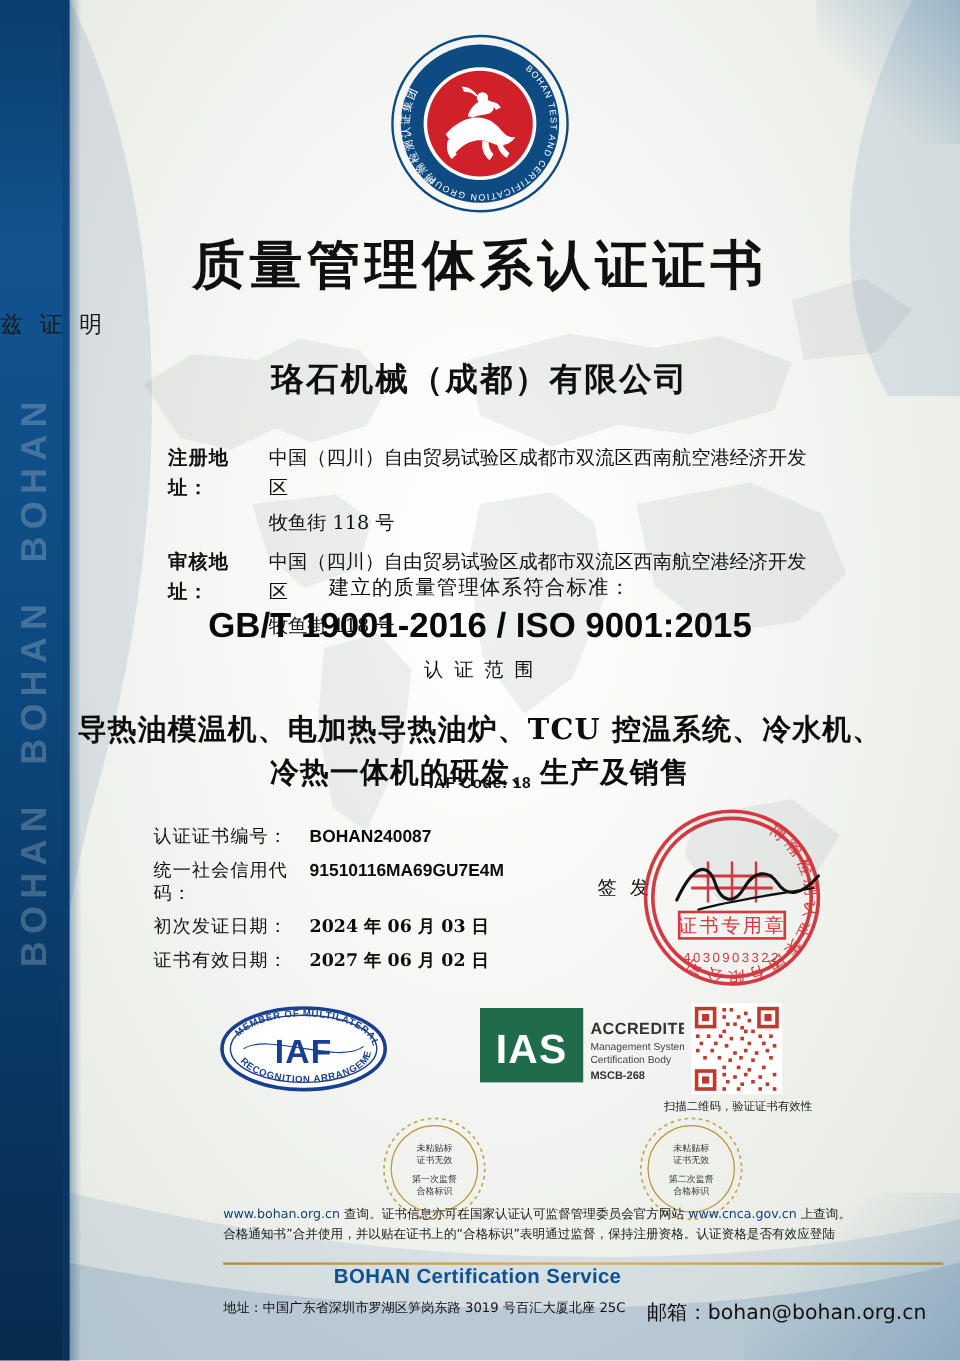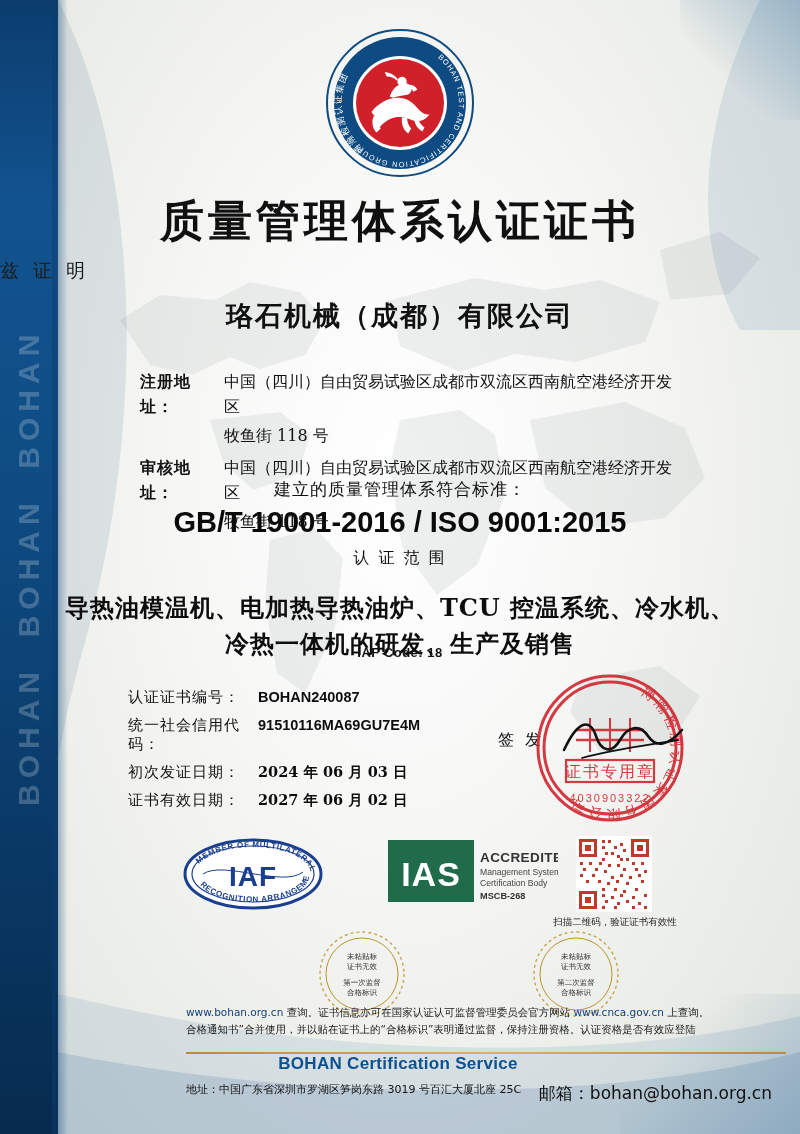--- a/index.html
+++ b/index.html
@@ -112,21 +112,21 @@
   .sign-label {
     position:absolute; top:730px; left:498px;
     font-family:"DejaVu Serif", serif; font-size:16px; color:#111; letter-spacing:3px;
   }
 
   
   .stamp { position:absolute; left:530px; top:668px; width:160px; height:160px; }
 
   
   .iaf-logo { position:absolute; left:183px; top:838px; width:140px; height:72px; }
-  .ias-logo { position:absolute; left:388px; top:836px; width:170px; height:70px; }
+  .ias-logo { position:absolute; left:400px; top:836px; width:170px; height:70px; }
   .qr { position:absolute; left:576px; top:836px; width:76px; height:76px; }
   .qr-caption {
     position:absolute; left:530px; top:916px; width:170px; text-align:center;
     font-family:"DejaVu Sans", sans-serif; font-size:9.5px; color:#222;
   }
 
   
   .seal { position:absolute; width:92px; height:92px; }
   .seal-1 { left:316px; top:928px; }
   .seal-2 { left:530px; top:928px; }

